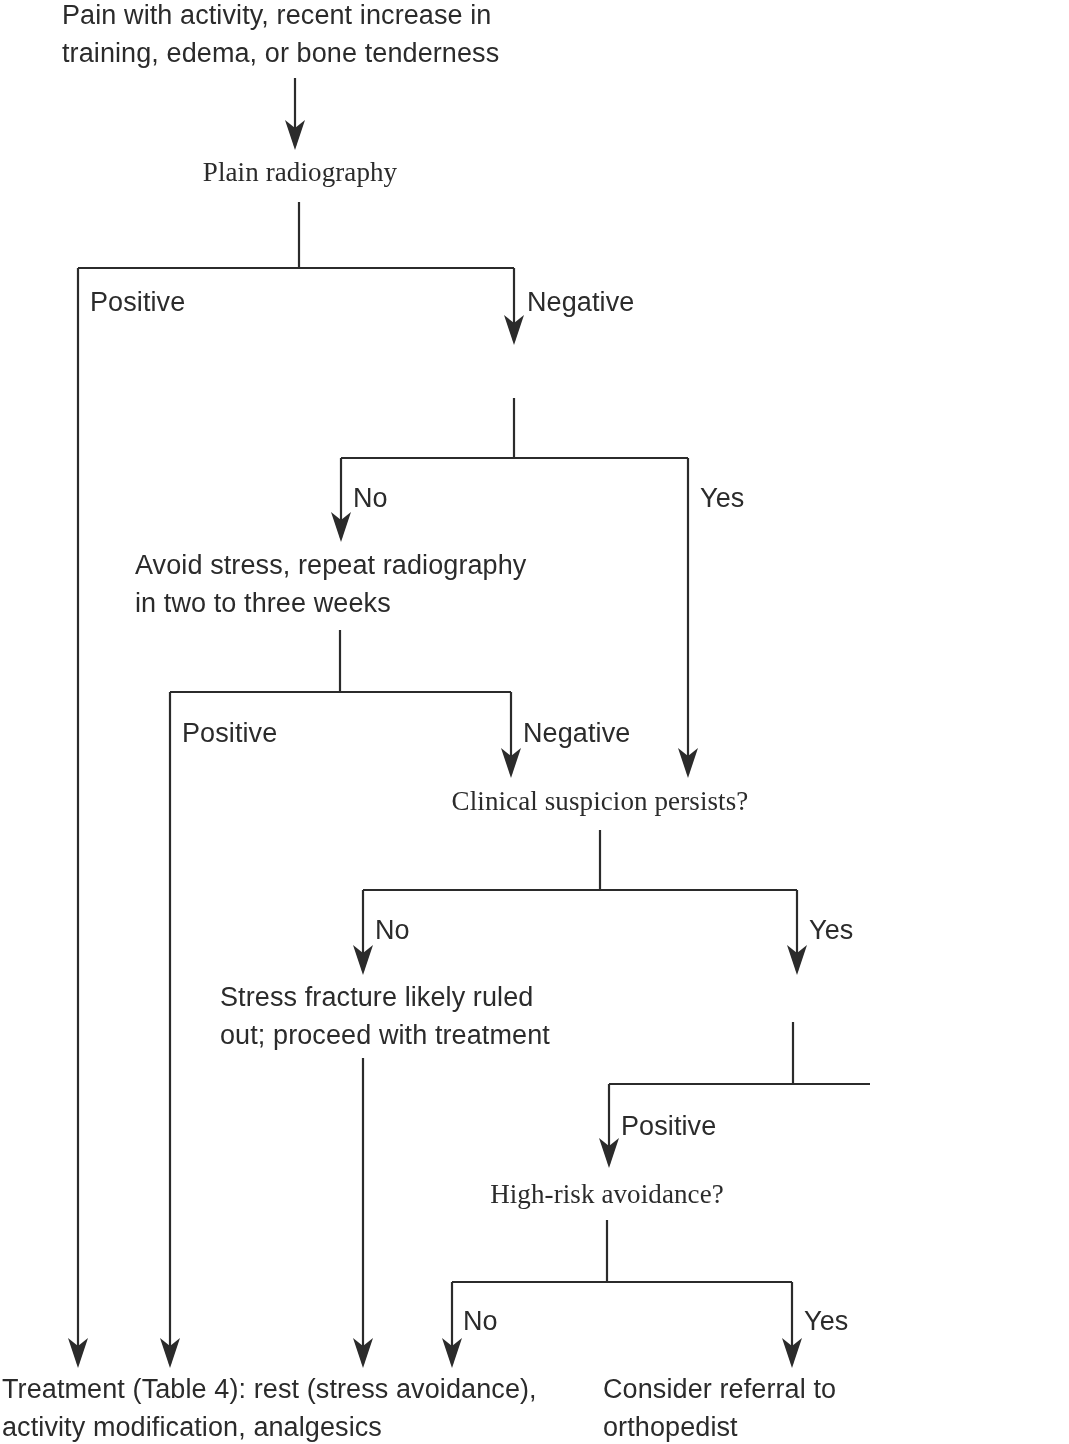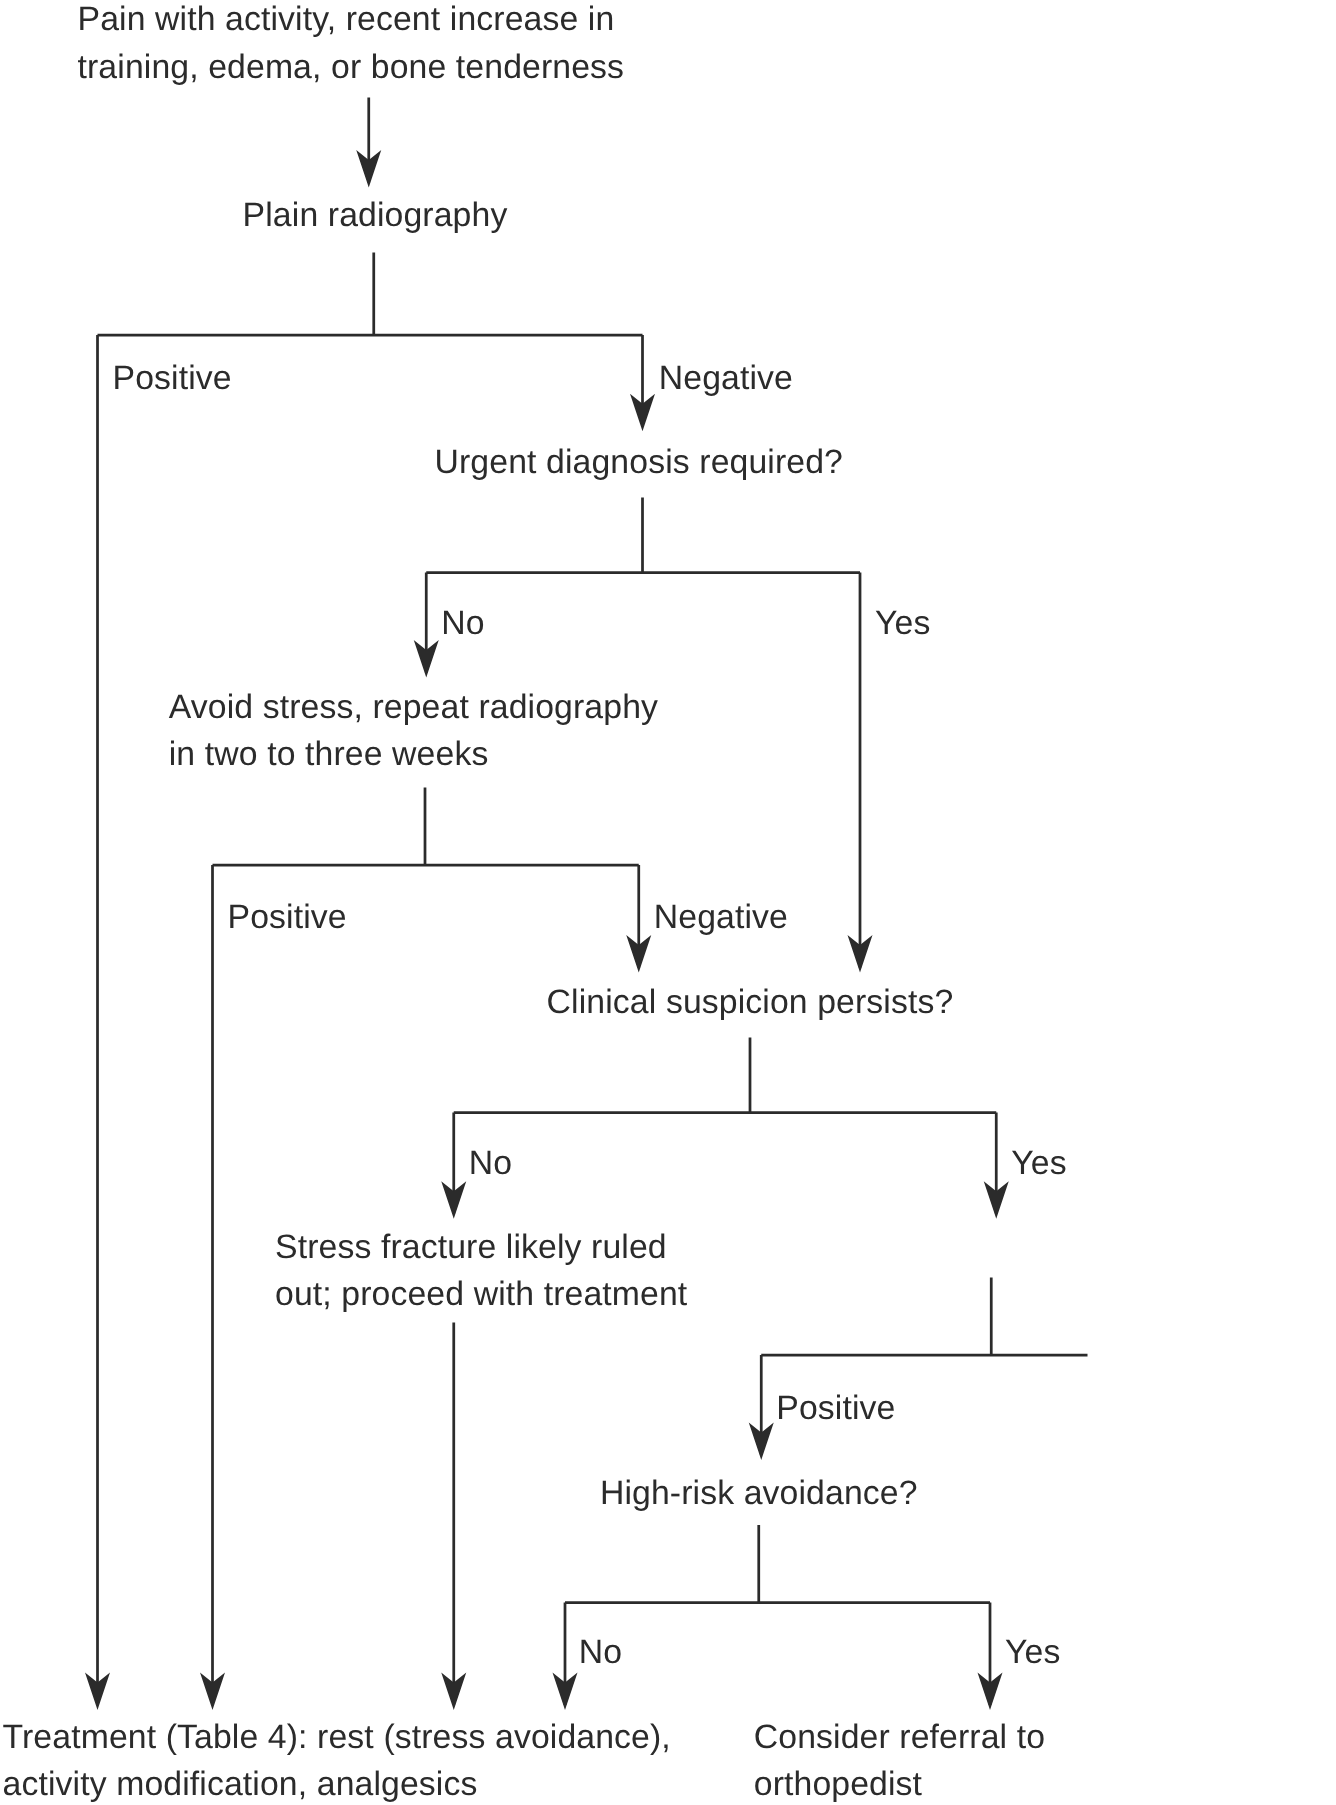--- a/index.html
+++ b/index.html
@@ -26,21 +26,21 @@
     fill: var(--ink, #2b2b2b);
     stroke: none;
   }
   .node, .edge-label {
     position: absolute;
     font-size: 27px;
     line-height: 38px;
     white-space: pre-line;
     letter-spacing: 0.1px;
   }
-  .centered { transform: translateX(-50%); text-align: right; white-space: nowrap; }
+  .centered { transform: translateX(-50%); text-align: right; white-space: nowrap; font-family: Liberation Serif, serif; }
 </style>
 </head>
 <body>
 
 <div class="canvas">
 
   <svg class="connectors" viewBox="0 0 1069 1444" xmlns="http://www.w3.org/2000/svg">
 
     <path class="line" d="M295 78 L295 146"></path>
     <path class="dart" d="M295 150 l-10 -30 l10 8 l10 -8 z"></path>
@@ -89,21 +89,20 @@
     <path class="dart" d="M452 1368 l-10 -30 l10 8 l10 -8 z"></path>
     <path class="line" d="M792 1282 L792 1364"></path>
     <path class="dart" d="M792 1368 l-10 -30 l10 8 l10 -8 z"></path>
   </svg>
 
   <div class="node" style="left:62px; top:-4px;">Pain with activity, recent increase in
 training, edema, or bone tenderness</div>
 
   <div class="node centered" style="left:300px; top:153px;">Plain radiography</div>
 
-  <div class="node centered" style="left:511px; top:350px;">Urgent diagnosis required?</div>
 
   <div class="node" style="left:135px; top:546px;">Avoid stress, repeat radiography
 in two to three weeks</div>
 
   <div class="node" style="left:220px; top:978px;">Stress fracture likely ruled
 out; proceed with treatment</div>
 
   <div class="node centered" style="left:600px; top:782px;">Clinical suspicion persists?</div>
 
 

